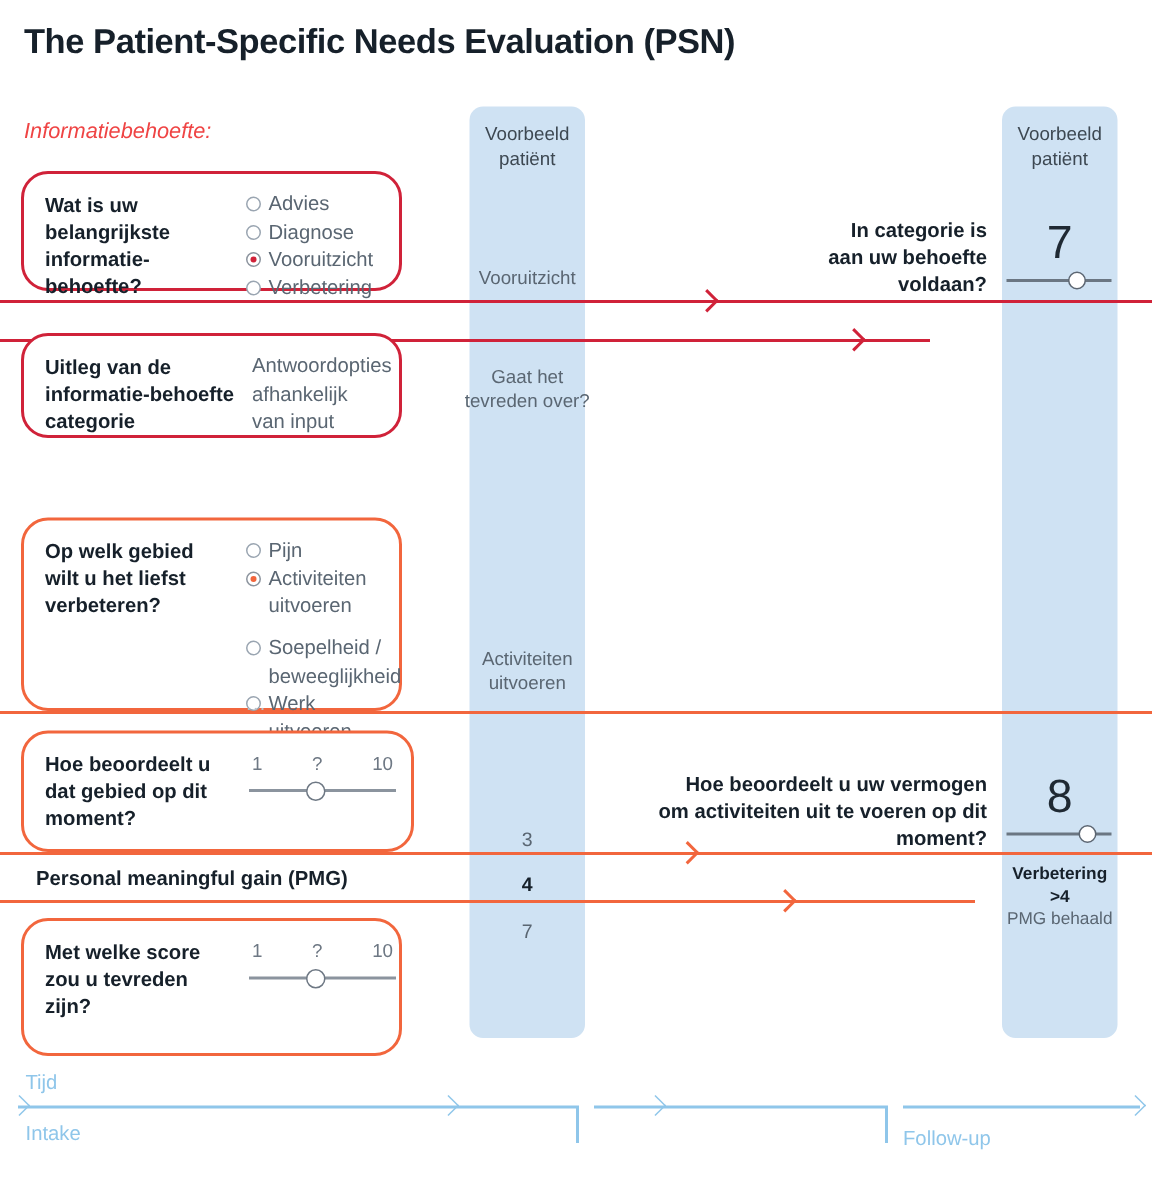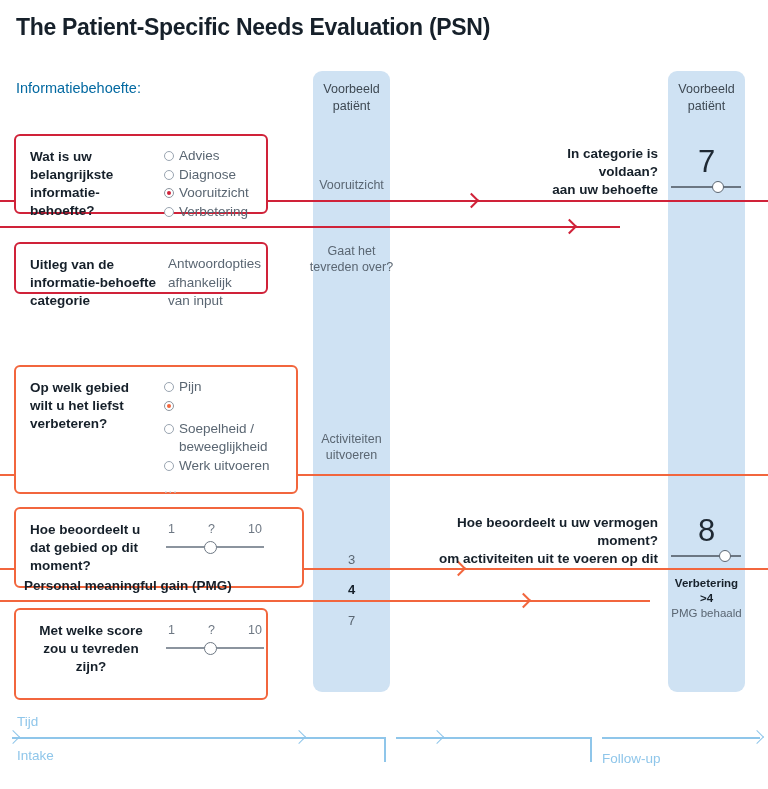--- a/index.html
+++ b/index.html
@@ -61,29 +61,28 @@
   }
   .minislider .knob{
     position:absolute;top:1px;width:12px;height:12px;border-radius:50%;
     background:#fff;border:1.6px solid #5C6672;
   }
 
   
   .section-head{
     position:absolute;font-size:14.5px;
   }
-  #head-info{left:16px;top:80px;color:#0369a1;}
+  #head-info{left:16px;top:80px;color:#ef4444;font-style:italic;}
   #head-goals{left:16px;top:312px;color:#F2755A;}
 
   
   .card{
     position:absolute;background:#fff;
     border:2px solid var(--crimson);
-    border-radius:6px;
-    margin-top:20px;
+    border-radius:18px;
   }
   .card.orange{border-color:var(--orange);}
   .card .q{
     position:absolute;left:14px;top:12px;width:122px;
     font-size:13.5px;font-weight:bold;line-height:1.33;color:#16202A;
   }
   .card .opts{
     position:absolute;left:148px;top:11px;right:10px;
     font-size:13.5px;color:#5A6672;line-height:1.38;
   }
@@ -243,94 +242,95 @@
         <span class="rb"></span>
         <span class="lbl">Vooruitzicht</span>
       </div>
       <div class="opt">
         <span class="rb"></span>
         <span class="lbl">Verbetering</span>
       </div>
     </div>
   </div>
 
-  <div class="card" style="left:14px;top:222px;width:254px;height:52px;">
+  <div class="card" style="left:14px;top:222px;width:254px;height:70px;">
     <div class="q" style="width:132px;">Uitleg van de informatie-behoefte categorie</div>
     <div class="opts" style="left:152px;">
       <div>Antwoordopties</div>
       <div>afhankelijk</div>
       <div>van input</div>
     </div>
   </div>
 
-  <div class="card orange" style="left:14px;top:345px;width:284px;height:129px;">
+  <div class="card orange" style="left:14px;top:345px;width:254px;height:129px;">
     <div class="q">Op welk gebied wilt u het liefst verbeteren?</div>
     <div class="opts">
       <div class="opt">
         <span class="rb"></span>
         <span class="lbl">Pijn</span>
       </div>
       <div class="opt sel or">
         <span class="rb"></span>
+        <span class="lbl">Activiteiten uitvoeren</span>
       </div>
       <div class="opt-gap"></div>
       <div class="opt">
         <span class="rb"></span>
         <span class="lbl">Soepelheid / beweeglijkheid</span>
       </div>
       <div class="opt">
         <span class="rb"></span>
         <span class="lbl">Werk uitvoeren</span>
       </div>
     </div>
     <div class="ellipsis">...</div>
   </div>
 
-  <div class="card orange" style="left:14px;top:487px;width:290px;height:81px;">
+  <div class="card orange" style="left:14px;top:487px;width:262px;height:81px;">
     <div class="q">Hoe beoordeelt u dat gebied op dit moment?</div>
     <div class="slider">
       <div class="ticks">
         <span>1</span>
         <span>?</span>
         <span>10</span>
       </div>
       <div class="bar">
         <div class="track"></div>
         <div class="knob"></div>
       </div>
     </div>
   </div>
 
   <div class="pmg-row">Personal meaningful gain (PMG)</div>
 
-  <div class="card orange" style="left:14px;top:588px;width:254px;height:92px;text-align:center;">
+  <div class="card orange" style="left:14px;top:612px;width:254px;height:92px;">
     <div class="q">Met welke score zou u tevreden zijn?</div>
     <div class="slider">
       <div class="ticks">
         <span>1</span>
         <span>?</span>
         <span>10</span>
       </div>
       <div class="bar">
         <div class="track"></div>
         <div class="knob"></div>
       </div>
     </div>
   </div>
 
   <div class="rq" style="left:470px;top:145px;width:188px;">
     <div>In categorie is</div>
+    <div>aan uw behoefte</div>
     <div>voldaan?</div>
-    <div>aan uw behoefte</div>
   </div>
 
   <div class="rq" style="left:400px;top:514px;width:258px;">
     <div>Hoe beoordeelt u uw vermogen</div>
+    <div>om activiteiten uit te voeren op dit</div>
     <div>moment?</div>
-    <div>om activiteiten uit te voeren op dit</div>
   </div>
 
   <div class="tl-label" style="left:17px;top:714px;text-align:right;">Tijd</div>
 
   <div class="tl-arrow" style="left:8px;top:732px;transform:rotate(45deg);"></div>
   <div class="tl-line" style="left:12px;top:737px;width:372px;"></div>
   <div class="tl-arrow" style="left:294px;top:732px;"></div>
   <div class="tl-tick" style="left:384px;top:737px;height:25px;"></div>
   <div class="tl-label" style="left:17px;top:748px;">Intake</div>
 

